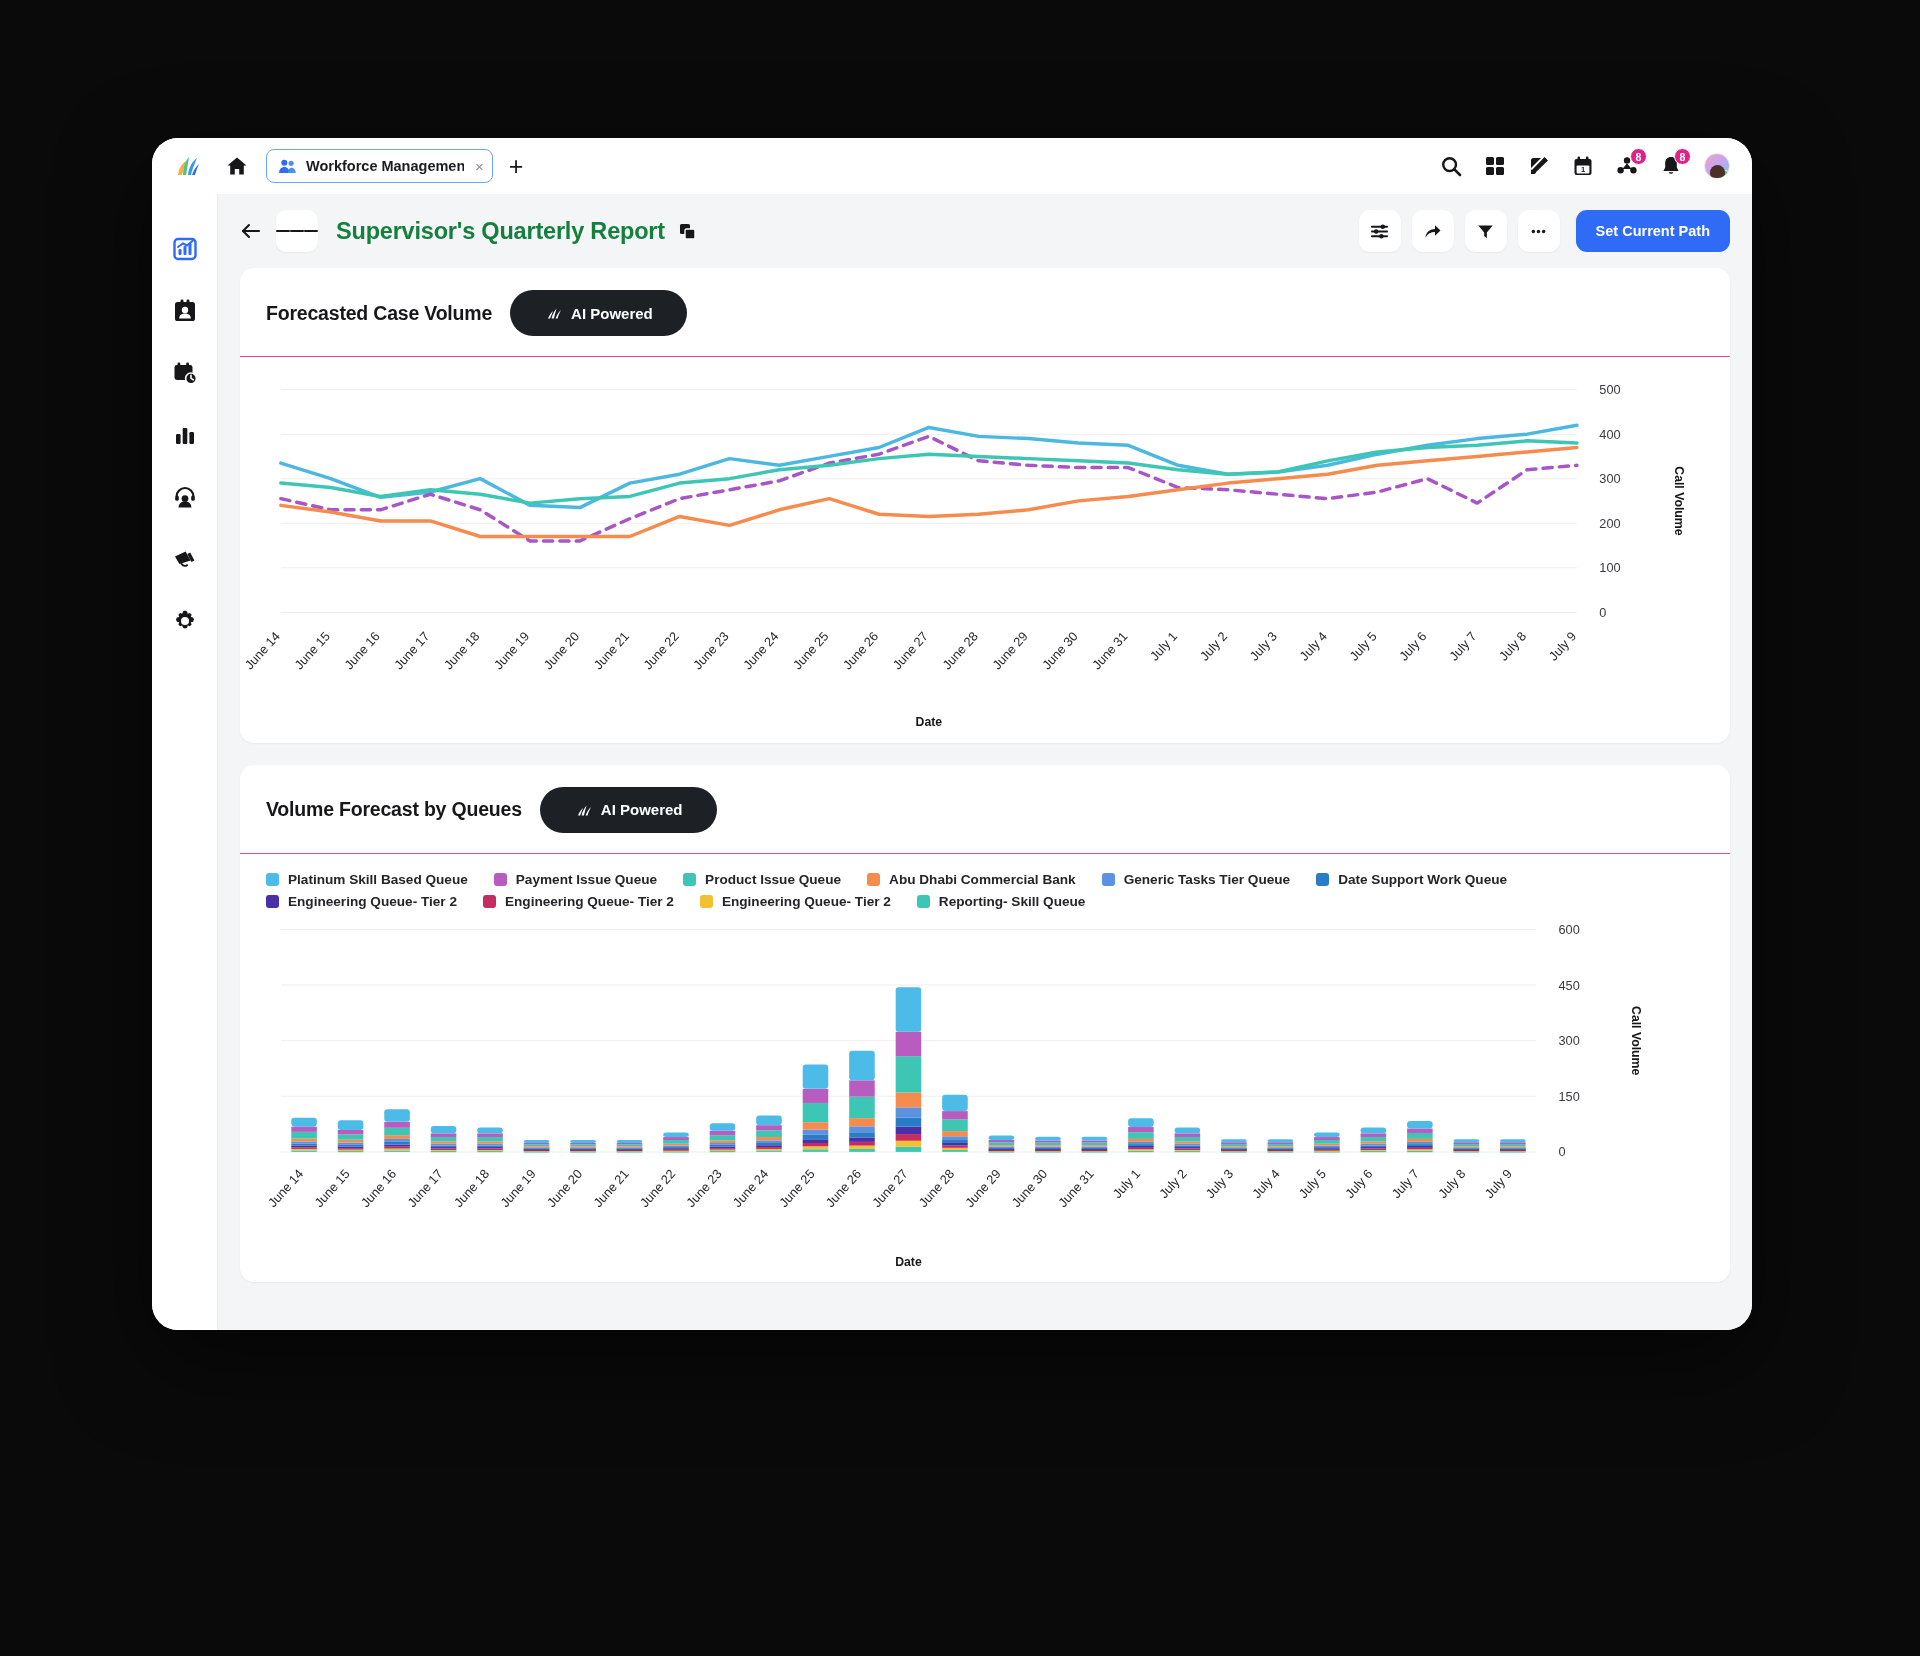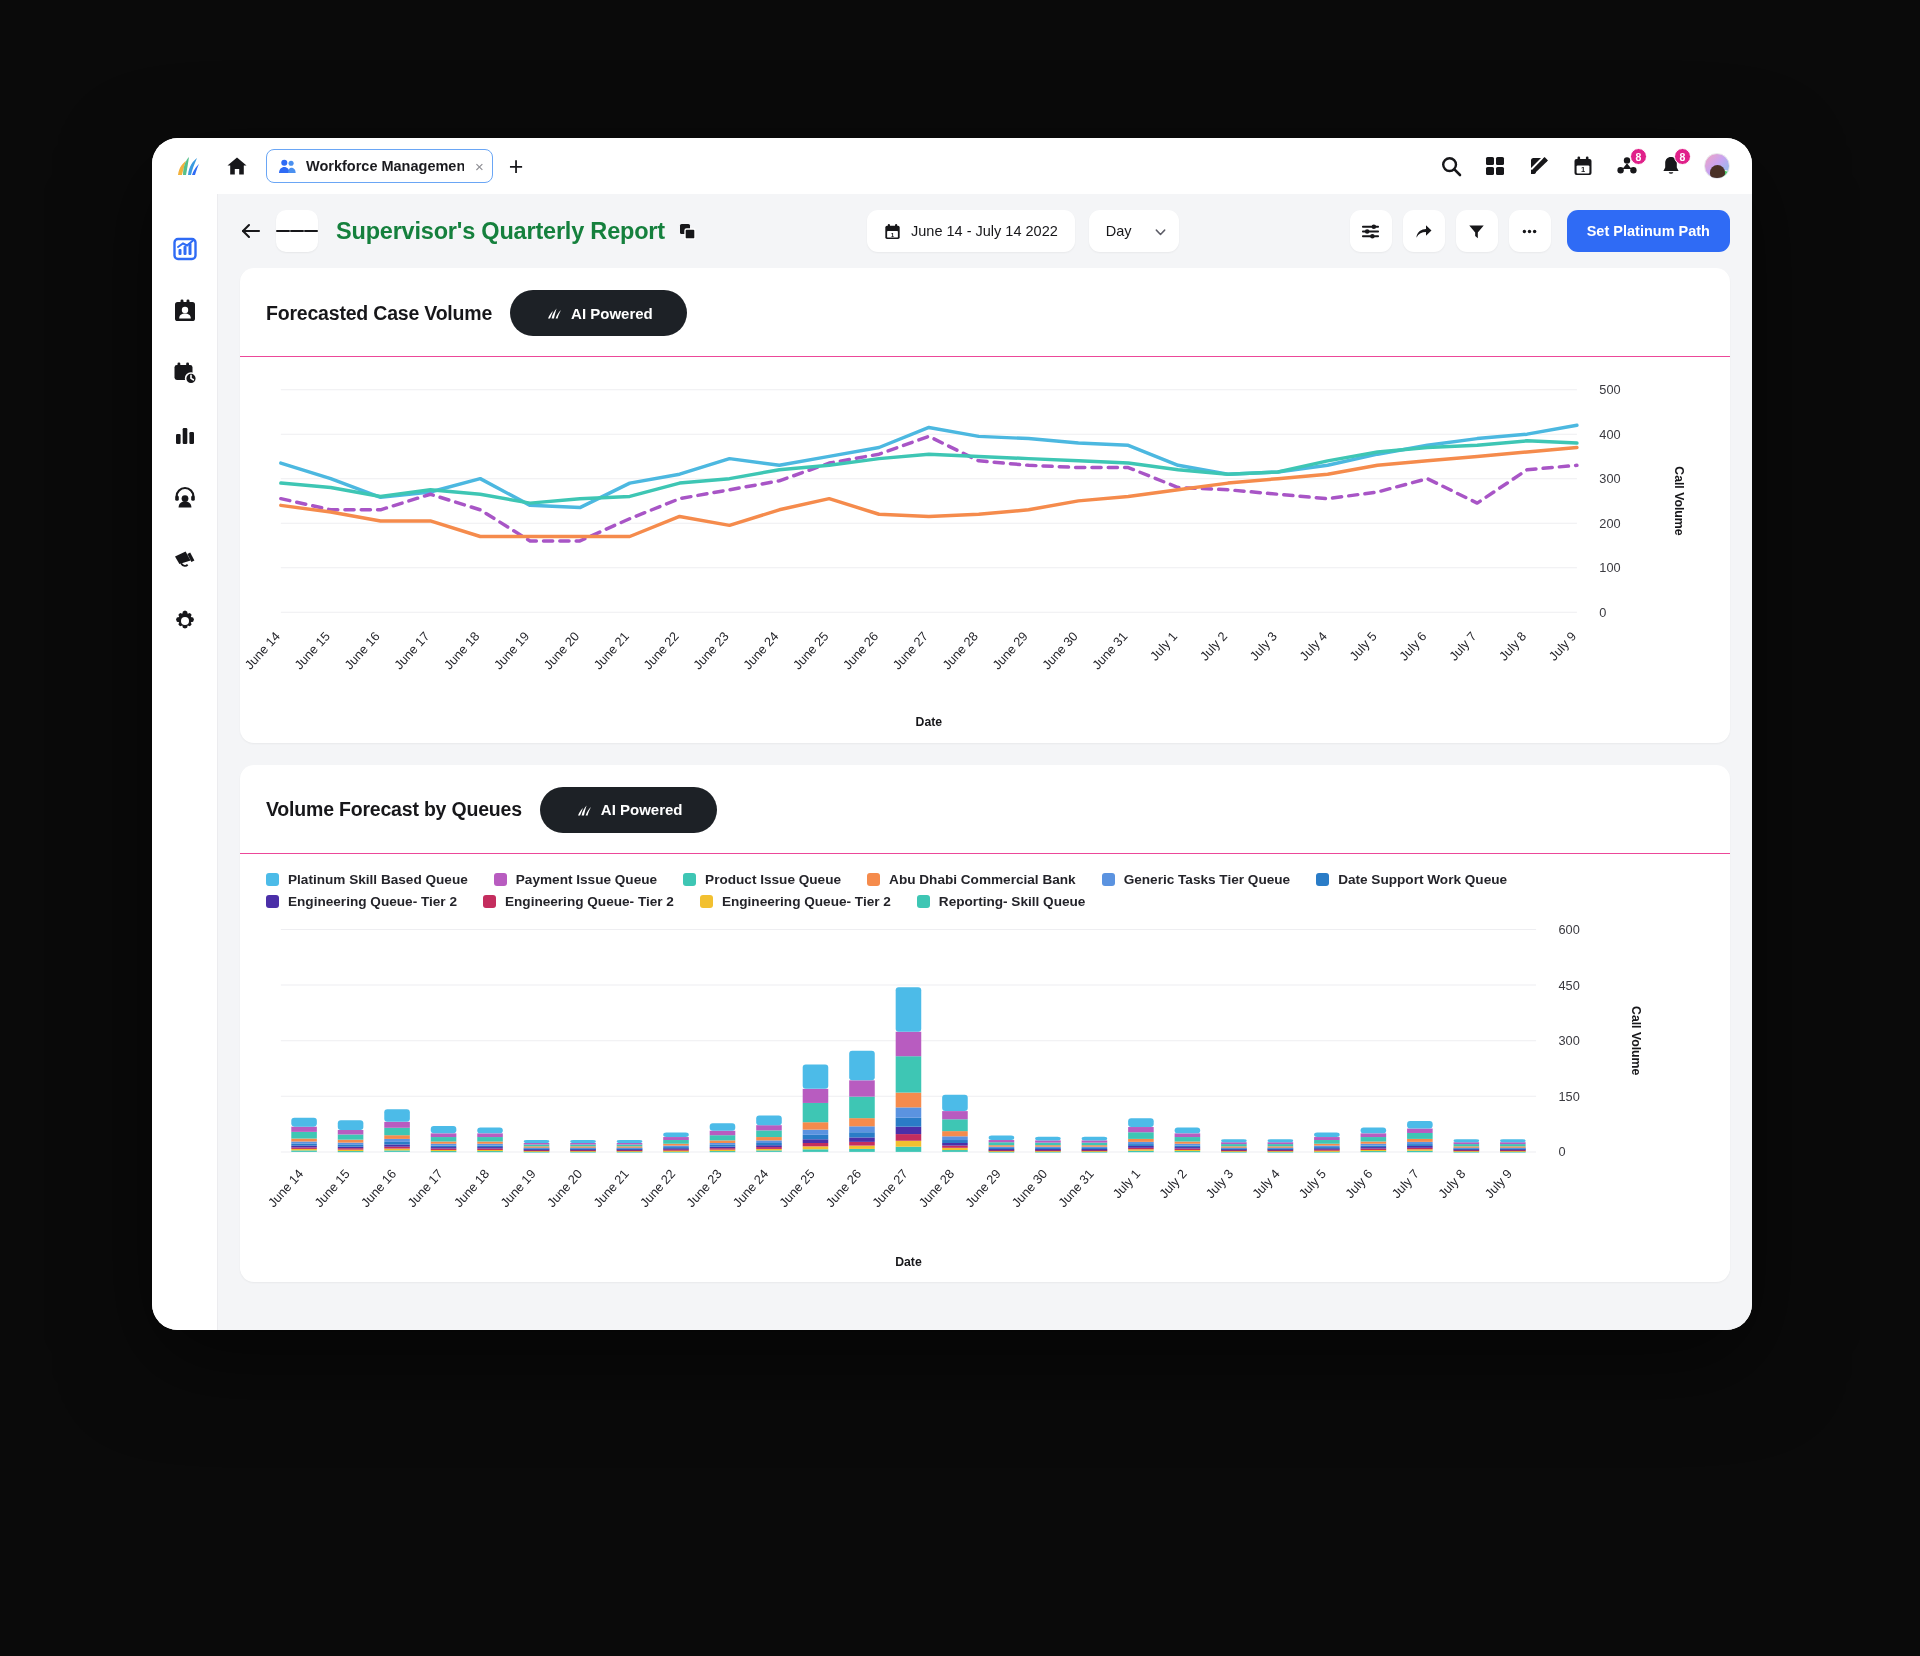--- a/index.html
+++ b/index.html
@@ -327,42 +327,20 @@
               <span></span>
           </span>
           <span class="page-title">Supervisor's Quarterly Report</span>
           <span class="copy-ico">
             <svg viewBox="0 0 17 17" width="17" height="17">
               <rect x="1" y="1" width="10" height="10" rx="1.6" fill="#17171a"></rect>
               <rect x="6" y="6" width="10" height="10" rx="1.6" fill="#17171a" stroke="#fff" stroke-width="1.4"></rect>
             </svg>
           </span>
 
-          <div class="head-center">
-            <div class="pill">
-              <span style="display:flex">
-                <svg viewBox="0 0 18 18" width="17" height="17">
-                  <rect x="1.4" y="3" width="15.2" height="14" rx="1.8" fill="#17171a"></rect>
-                  <rect x="4" y="1" width="2.3" height="4.2" rx="1.1" fill="#17171a"></rect>
-                  <rect x="11.7" y="1" width="2.3" height="4.2" rx="1.1" fill="#17171a"></rect>
-                  <rect x="3.3" y="8.4" width="11.4" height="7" rx=".9" fill="#fff"></rect>
-                  <text x="9" y="14.3" text-anchor="middle" font-size="6.6" font-weight="700" fill="#17171a" font-family="Liberation Sans, sans-serif">1</text>
-                </svg>
-              </span>
-              <span>June 14 - July 14 2022</span>
-            </div>
-            <div class="pill sel">
-              <span>Day</span>
-              <span class="chev" style="display:flex">
-                <svg viewBox="0 0 14 14" width="14" height="14">
-                  <polyline points="2.5,5 7,9.6 11.5,5" fill="none" stroke="#5c5c66" stroke-width="1.6" stroke-linecap="round" stroke-linejoin="round"></polyline>
-                </svg>
-              </span>
-            </div>
-          </div>
 
           <div class="head-right">
             <span class="sq-btn">
               <svg viewBox="0 0 20 20" width="19" height="19">
                 <line x1="2" y1="5" x2="18" y2="5" stroke="#17171a" stroke-width="2" stroke-linecap="round"></line>
                 <line x1="2" y1="10" x2="18" y2="10" stroke="#17171a" stroke-width="2" stroke-linecap="round"></line>
                 <line x1="2" y1="15" x2="18" y2="15" stroke="#17171a" stroke-width="2" stroke-linecap="round"></line>
                 <circle cx="13.5" cy="5" r="2.4" fill="#17171a"></circle>
                 <circle cx="6.5" cy="10" r="2.4" fill="#17171a"></circle>
                 <circle cx="12" cy="15" r="2.4" fill="#17171a"></circle>
@@ -378,21 +356,21 @@
                 <path d="M2.4 3.6 L17.6 3.6 L11.4 11 L11.4 17 L8.6 14.8 L8.6 11 Z" fill="#17171a"></path>
               </svg>
             </span>
             <span class="sq-btn">
               <svg viewBox="0 0 20 20" width="19" height="19">
                 <circle cx="4.6" cy="10" r="1.8" fill="#17171a"></circle>
                 <circle cx="10" cy="10" r="1.8" fill="#17171a"></circle>
                 <circle cx="15.4" cy="10" r="1.8" fill="#17171a"></circle>
               </svg>
             </span>
-            <span class="primary-btn">Set Platinum Path</span>
+            <span class="primary-btn">Set Current Path</span>
           </div>
         </div>
 
         <div class="card">
           <div class="card-head">
             <span class="card-title">Forecasted Case Volume</span>
             <span class="ai-badge">
               <span class="ai-spark" style="display:flex">
                 <svg viewBox="0 0 18 18" width="18" height="18">
                   <path d="M4 14.6 C5.4 11 7.4 8.6 9 7 C7.8 10.2 6.6 13 6 14.6 Z" fill="#fff"></path>

